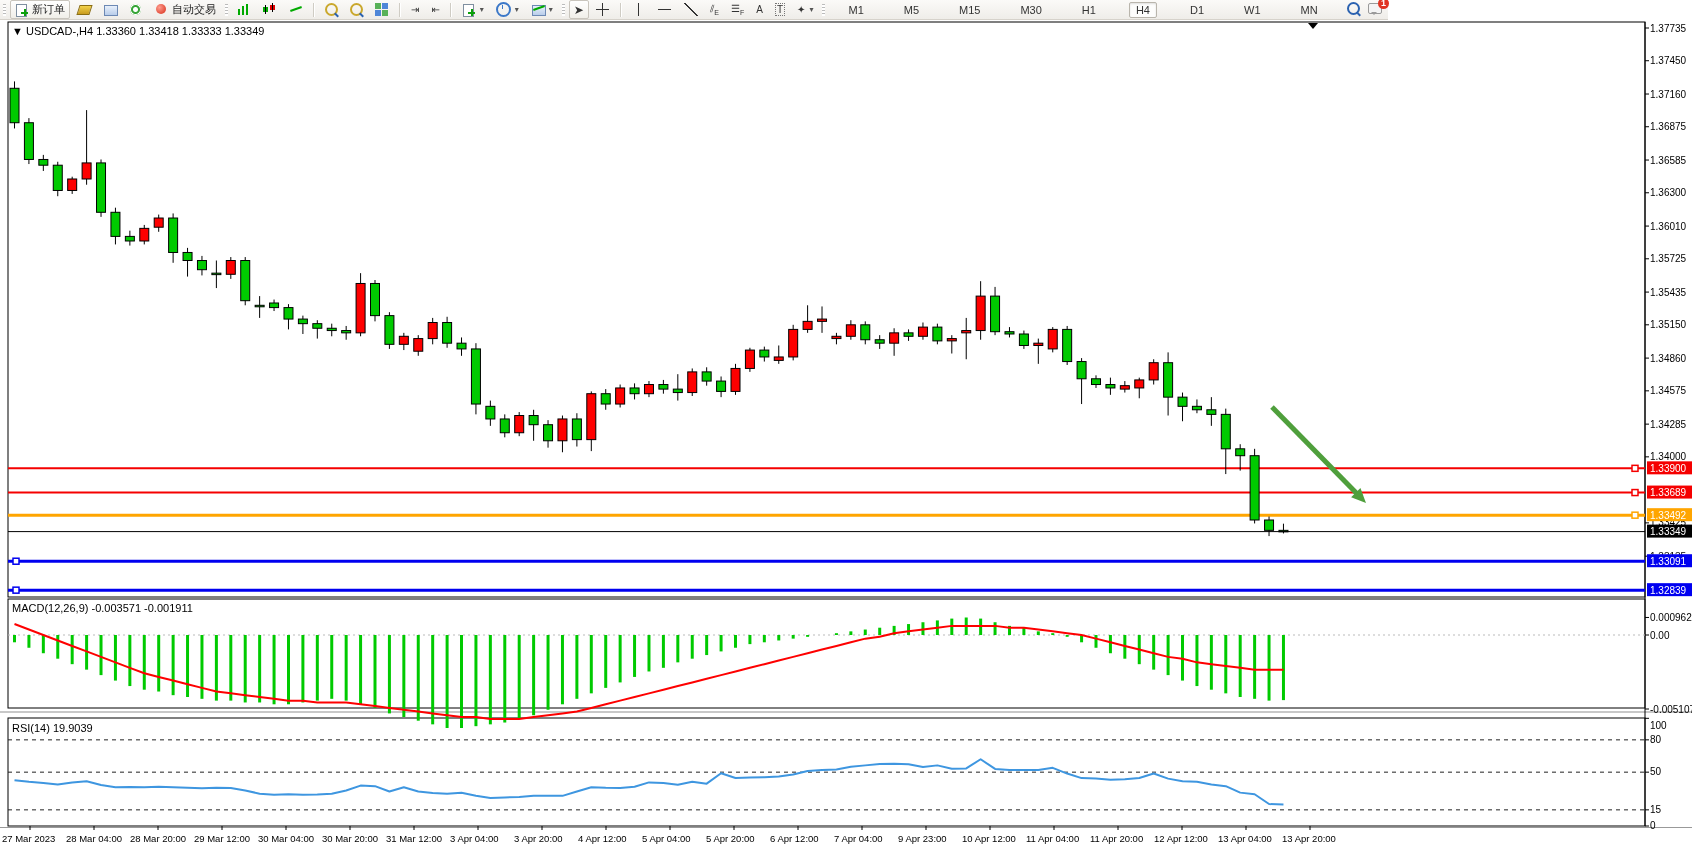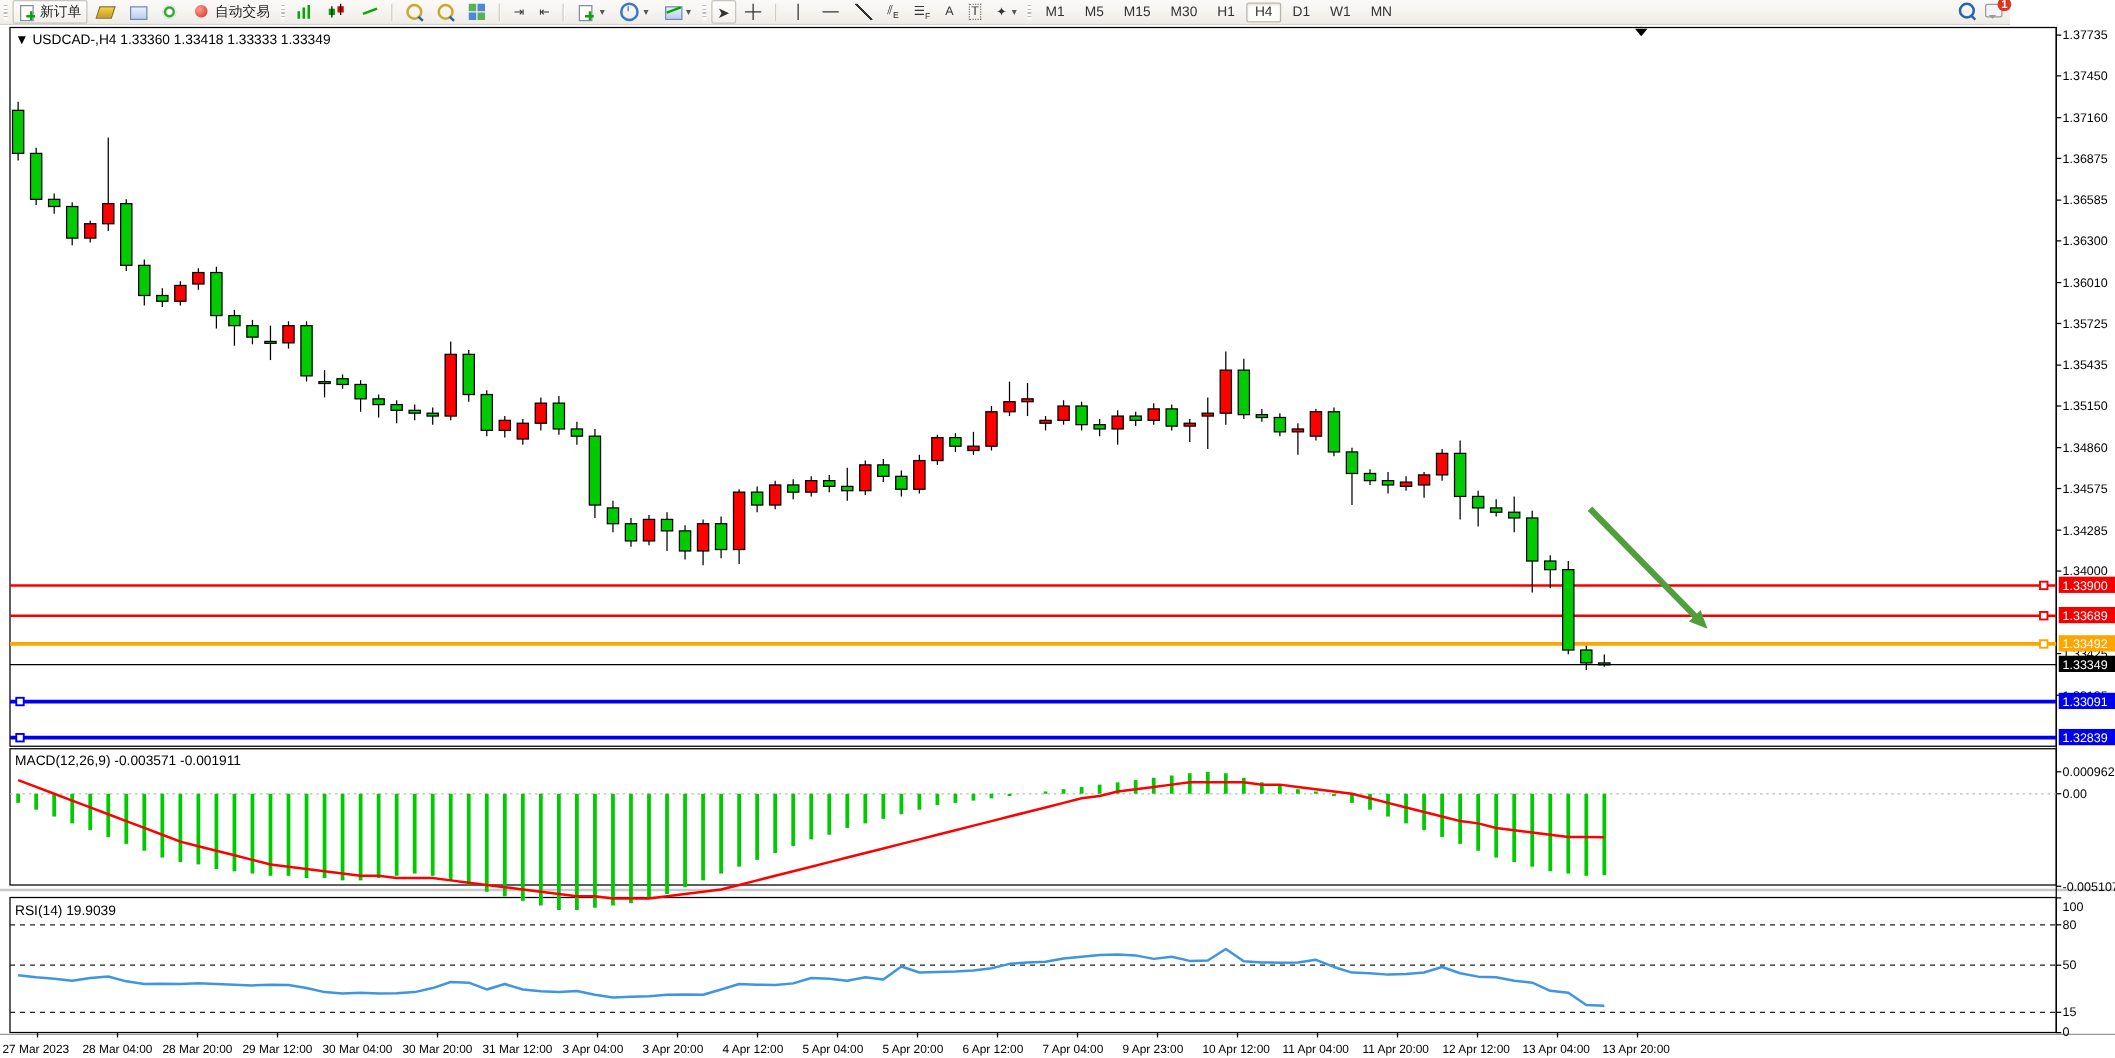--- a/index.html
+++ b/index.html
@@ -1,27 +1,27 @@
 <!DOCTYPE html>
 <html><head>
 <meta charset="utf-8">
 <style>
   html,body{margin:0;padding:0;background:#ffffff;font-family:"Liberation Sans",sans-serif;}
   #app{position:relative;width:1692px;height:846px;overflow:hidden;background:#fff;}
   
-  #toolbar{position:absolute;left:0;top:0;width:1608px;height:19px;
+  #toolbar{position:absolute;left:0;top:0;width:1388px;height:19px;
     background:linear-gradient(#fbfaf8,#efede9);border-bottom:1px solid #d6d2cb;
     display:flex;align-items:center;font-size:11px;color:#222;white-space:nowrap;}
   .tb-btn{display:inline-flex;align-items:center;gap:3px;padding:1px 4px;margin:0 1px;border:1px solid transparent;border-radius:2px;height:15px;}
   .tb-btn.framed{border-color:#c9c5bd;background:linear-gradient(#ffffff,#f1efe9);}
   .tb-sep{display:inline-block;width:1px;height:14px;background:#cfccc4;border-right:1px solid #ffffff;margin:0 4px;}
   .tb-grip{display:inline-block;width:3px;height:12px;margin:0 3px;background:repeating-linear-gradient(#bbb 0 1px,#fff 1px 3px);}
   .ico{display:inline-block;width:14px;height:13px;position:relative;}
   .ico span{position:absolute;}
-  .tf{padding:1px 6px;margin:0 1px;border:1px solid transparent;border-radius:2px;color:#333;}
+  .tf{padding:1px 6px;margin:0 13px;border:1px solid transparent;border-radius:2px;color:#333;}
   .tf.active{border-color:#b9b5ac;background:#fdfdfc;box-shadow:inset 0 1px 2px rgba(0,0,0,.12);}
   #tb-right{margin-left:auto;display:flex;align-items:center;padding-right:6px;gap:8px;}
   .badge{position:absolute;top:-5px;right:-7px;background:#e03423;color:#fff;border-radius:8px;
     font-size:9px;line-height:11px;min-width:11px;text-align:center;font-weight:bold;}
   
   .mag{width:9px;height:9px;border:2px solid #2b62b0;border-radius:50%;position:relative;display:inline-block;}
   .mag:after{content:"";position:absolute;width:5px;height:2px;background:#2b62b0;transform:rotate(45deg);left:7px;top:9px;}
   .bubble{width:12px;height:9px;border:1px solid #9a9a9a;border-radius:2px;background:#f4f4f4;position:relative;display:inline-block;}
   .bubble:after{content:"";position:absolute;left:2px;top:8px;border:3px solid transparent;border-top-color:#9a9a9a;}
   

